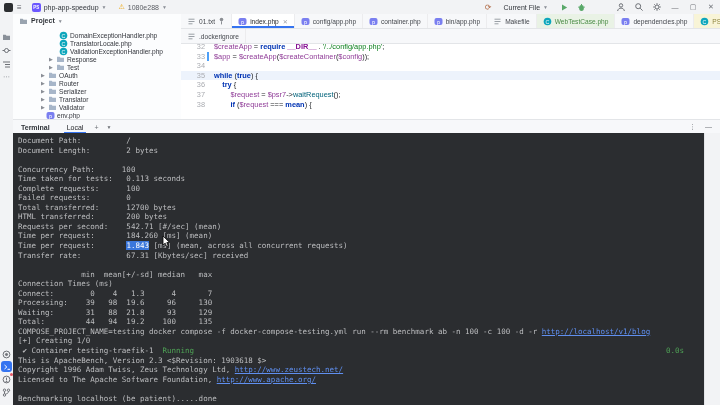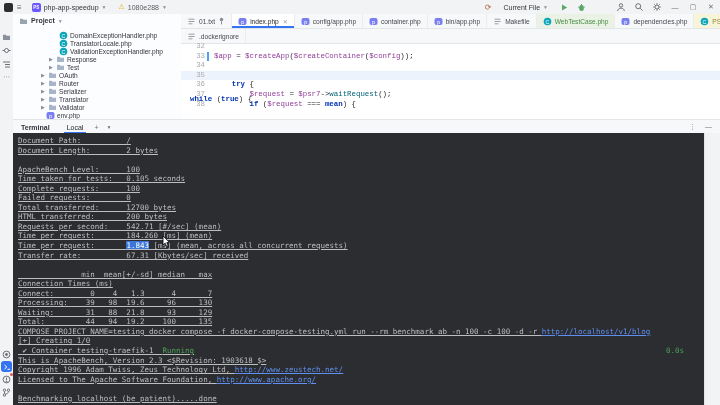--- a/index.html
+++ b/index.html
@@ -33,40 +33,40 @@
   
   #editor{left:181px;top:14px;width:539px;height:105px;background:#ffffff;}
   .tabrow{height:14px;background:#f7f8fa;border-bottom:1px solid #e3e5e8;display:flex;align-items:stretch;font-size:6.6px;color:#45484e;}
   .tab{display:flex;align-items:center;gap:3px;padding:0 6px;border-right:1px solid #ececee;white-space:nowrap;}
   .tab.active{background:#ffffff;box-shadow:inset 0 -2px 0 #3574f0;color:#1d1f23;}
   .tab.added{background:#e9f2e5;color:#498b44;}
   .tab.modified{background:#f8f4d7;color:#8f853f;}
   .tab .x{color:#9a9da3;font-size:6px;margin-left:1px;}
   .tabrow .spacer{flex:1;}
   #code{position:absolute;left:0;top:28px;right:0;bottom:0;overflow:hidden;
-        font-family:Liberation Mono, monospace;font-size:7.4px;line-height:9.6px;}
+        font-family:Liberation Sans, sans-serif;font-size:7.4px;line-height:9.6px;}
   .cline{position:relative;height:9.6px;white-space:pre;display:flex;}
   .gut{width:24px;text-align:right;color:#a9abb0;flex:0 0 24px;position:relative;}
   .vcsbar{position:absolute;right:-4px;top:0;width:2px;height:9.6px;background:#4e9ff7;}
   .codetxt{padding-left:9px;}
-  .caretline{background:#edf3fc;flex-direction:column;}
+  .caretline{background:#edf3fc;}
   .v{color:#903d98;} .k{color:#0033b3;font-weight:bold;} .s{color:#067d17;}
   .p{color:#1d1f23;} .f{color:#00627a;} .cn{color:#871094;font-weight:bold;}
   
   #term-header{left:13px;top:119px;width:707px;height:14px;background:#f7f8fa;border-top:1px solid #e3e5e8;
                display:flex;align-items:center;font-size:7px;color:#30343a;}
   #term-title{font-weight:bold;margin-left:8px;}
   #term-tab{margin-left:14px;height:13px;display:flex;align-items:center;padding:0 3px;box-shadow:inset 0 -2px 0 #3574f0;color:#1d1f23;}
   .thbtn{margin-left:8px;color:#6e7177;font-size:7px;}
   #term-header .right{margin-left:auto;display:flex;gap:9px;padding-right:8px;color:#6e7177;}
   #terminal{left:13px;top:133px;width:691px;height:272px;background:#2b2d30;overflow:hidden;
             font-family:"DejaVu Sans Mono",monospace;font-size:7.5px;line-height:9.55px;color:#bdbec0;
             padding:3px 0 0 5px;box-sizing:border-box;}
   #term-scroll{left:704px;top:133px;width:16px;height:272px;background:#f2f3f5;border-left:1px solid #e3e5e8;}
-  .tl{white-space:pre;height:9.55px;position:relative;text-decoration:underline;}
+  .tl{white-space:pre;height:9.55px;position:relative;}
   .lk{color:#5f8ff0;text-decoration:underline;cursor:pointer;}
   .gr{color:#4fa356;}
   .sel{background:#3b77db;color:#ffffff;}
   .tright{position:absolute;right:20px;top:0;color:#4fa356;}
   
   #cursor{left:162px;top:236px;width:9px;height:12px;pointer-events:none;z-index:50;}
 </style>
 </head>
 <body>
 
@@ -392,21 +392,21 @@
           <svg width="9" height="9" stroke="#9aa0a6">
             <line x1="1.5" y1="2.2" x2="7.5" y2="2.2"></line>
             <line x1="1.5" y1="4.5" x2="7.5" y2="4.5"></line>
             <line x1="1.5" y1="6.8" x2="5.5" y2="6.8"></line>
           </svg>
         </span>
         <span>.dockerignore</span>
       </div>
     </div>
   <div id="code">
-      <div class="cline"><span class="gut">32</span></div>
+      <div class="cline"><span class="gut">32</span><span class="codetxt"><span class="v">$createApp</span><span class="p"> = </span><span class="k">require </span><span class="cn">__DIR__</span><span class="p"> . </span><span class="s">'/../config/app.php'</span><span class="p">;</span></span></div>
       <div class="cline"><span class="gut">33<span class="vcsbar"></span></span><span class="codetxt"><span class="v">$app</span><span class="p"> = </span><span class="v">$createApp</span><span class="p">(</span><span class="v">$createContainer</span><span class="p">(</span><span class="v">$config</span><span class="p">));</span></span></div>
       <div class="cline"><span class="gut">34</span><span class="codetxt"></span></div>
       <div class="cline caretline"><span class="gut">35</span><span class="codetxt"><span class="k">while </span><span class="p">(</span><span class="k">true</span><span class="p">) {</span></span></div>
       <div class="cline"><span class="gut">36</span><span class="codetxt"><span class="p">    </span><span class="k">try </span><span class="p">{</span></span></div>
       <div class="cline"><span class="gut">37</span><span class="codetxt"><span class="p">        </span><span class="v">$request</span><span class="p"> = </span><span class="v">$psr7</span><span class="p">-&gt;</span><span class="f">waitRequest</span><span class="p">();</span></span></div>
       <div class="cline"><span class="gut">38</span><span class="codetxt"><span class="p">        </span><span class="k">if </span><span class="p">(</span><span class="v">$request</span><span class="p"> === </span><span class="k">mean</span><span class="p">) {</span></span></div>
     </div>
 </div>
 
 <div id="term-header" class="abs">
@@ -418,22 +418,22 @@
   <span class="thbtn chev" style="font-size:5px;">▼</span>
   <span class="right">
     <span>⋮</span>
     <span>—</span>
   </span>
 </div>
 <div id="terminal" class="abs">
     <div class="tl"><span>Document Path:          /</span></div>
     <div class="tl"><span>Document Length:        2 bytes</span></div>
     <div class="tl"></div>
-    <div class="tl"><span>ApacheBench Level:      100</span></div>
-    <div class="tl"><span>Time taken for tests:   0.105 seconds</span></div>
+    <div class="tl"><span>Concurrency Path:      100</span></div>
+    <div class="tl"><span>Time taken for tests:   0.113 seconds</span></div>
     <div class="tl"><span>Complete requests:      100</span></div>
     <div class="tl"><span>Failed requests:        0</span></div>
     <div class="tl"><span>Total transferred:      12700 bytes</span></div>
     <div class="tl"><span>HTML transferred:       200 bytes</span></div>
     <div class="tl"><span>Requests per second:    542.71 [#/sec] (mean)</span></div>
     <div class="tl"><span>Time per request:       184.260 [ms] (mean)</span></div>
     <div class="tl"><span>Time per request:       </span><span class="sel">1.843</span><span> [ms] (mean, across all concurrent requests)</span></div>
     <div class="tl"><span>Transfer rate:          67.31 [Kbytes/sec] received</span></div>
     <div class="tl"></div>
     <div class="tl"><span>              min  mean[+/-sd] median   max</span></div>

